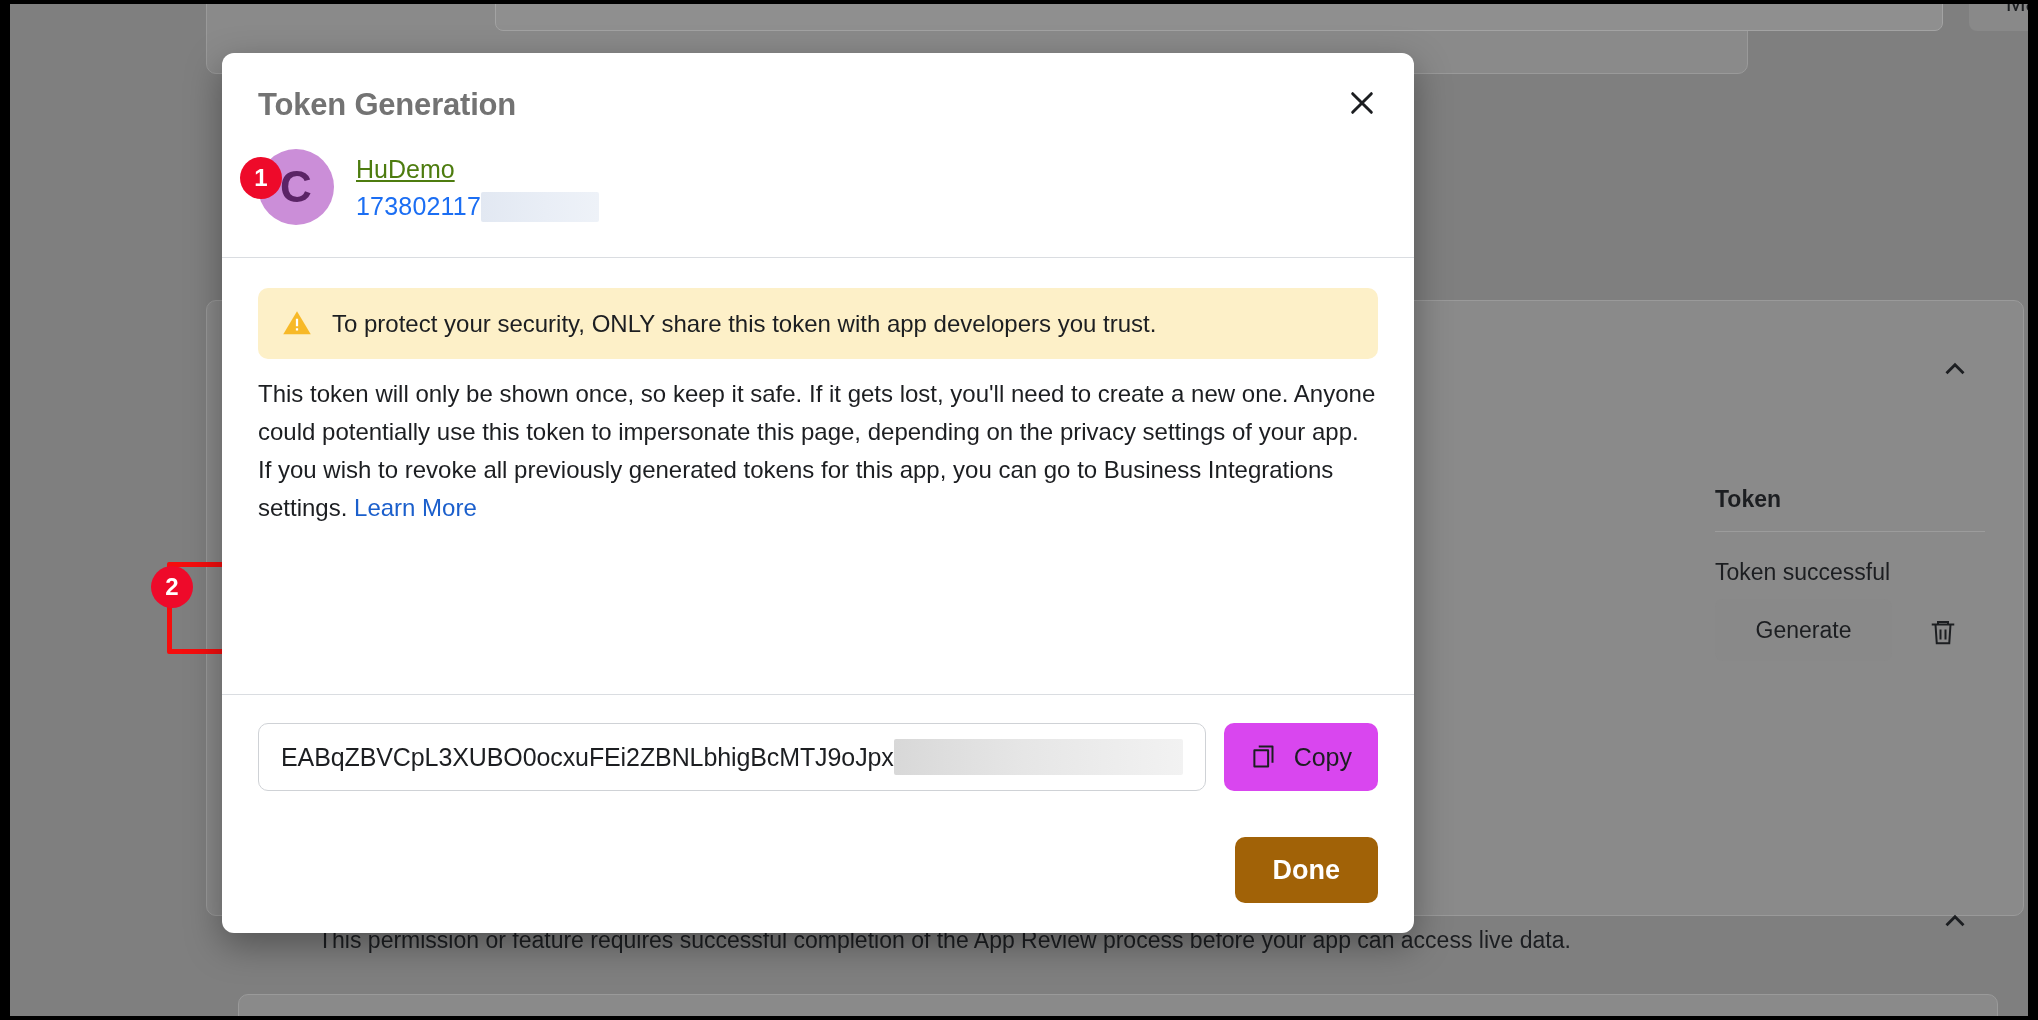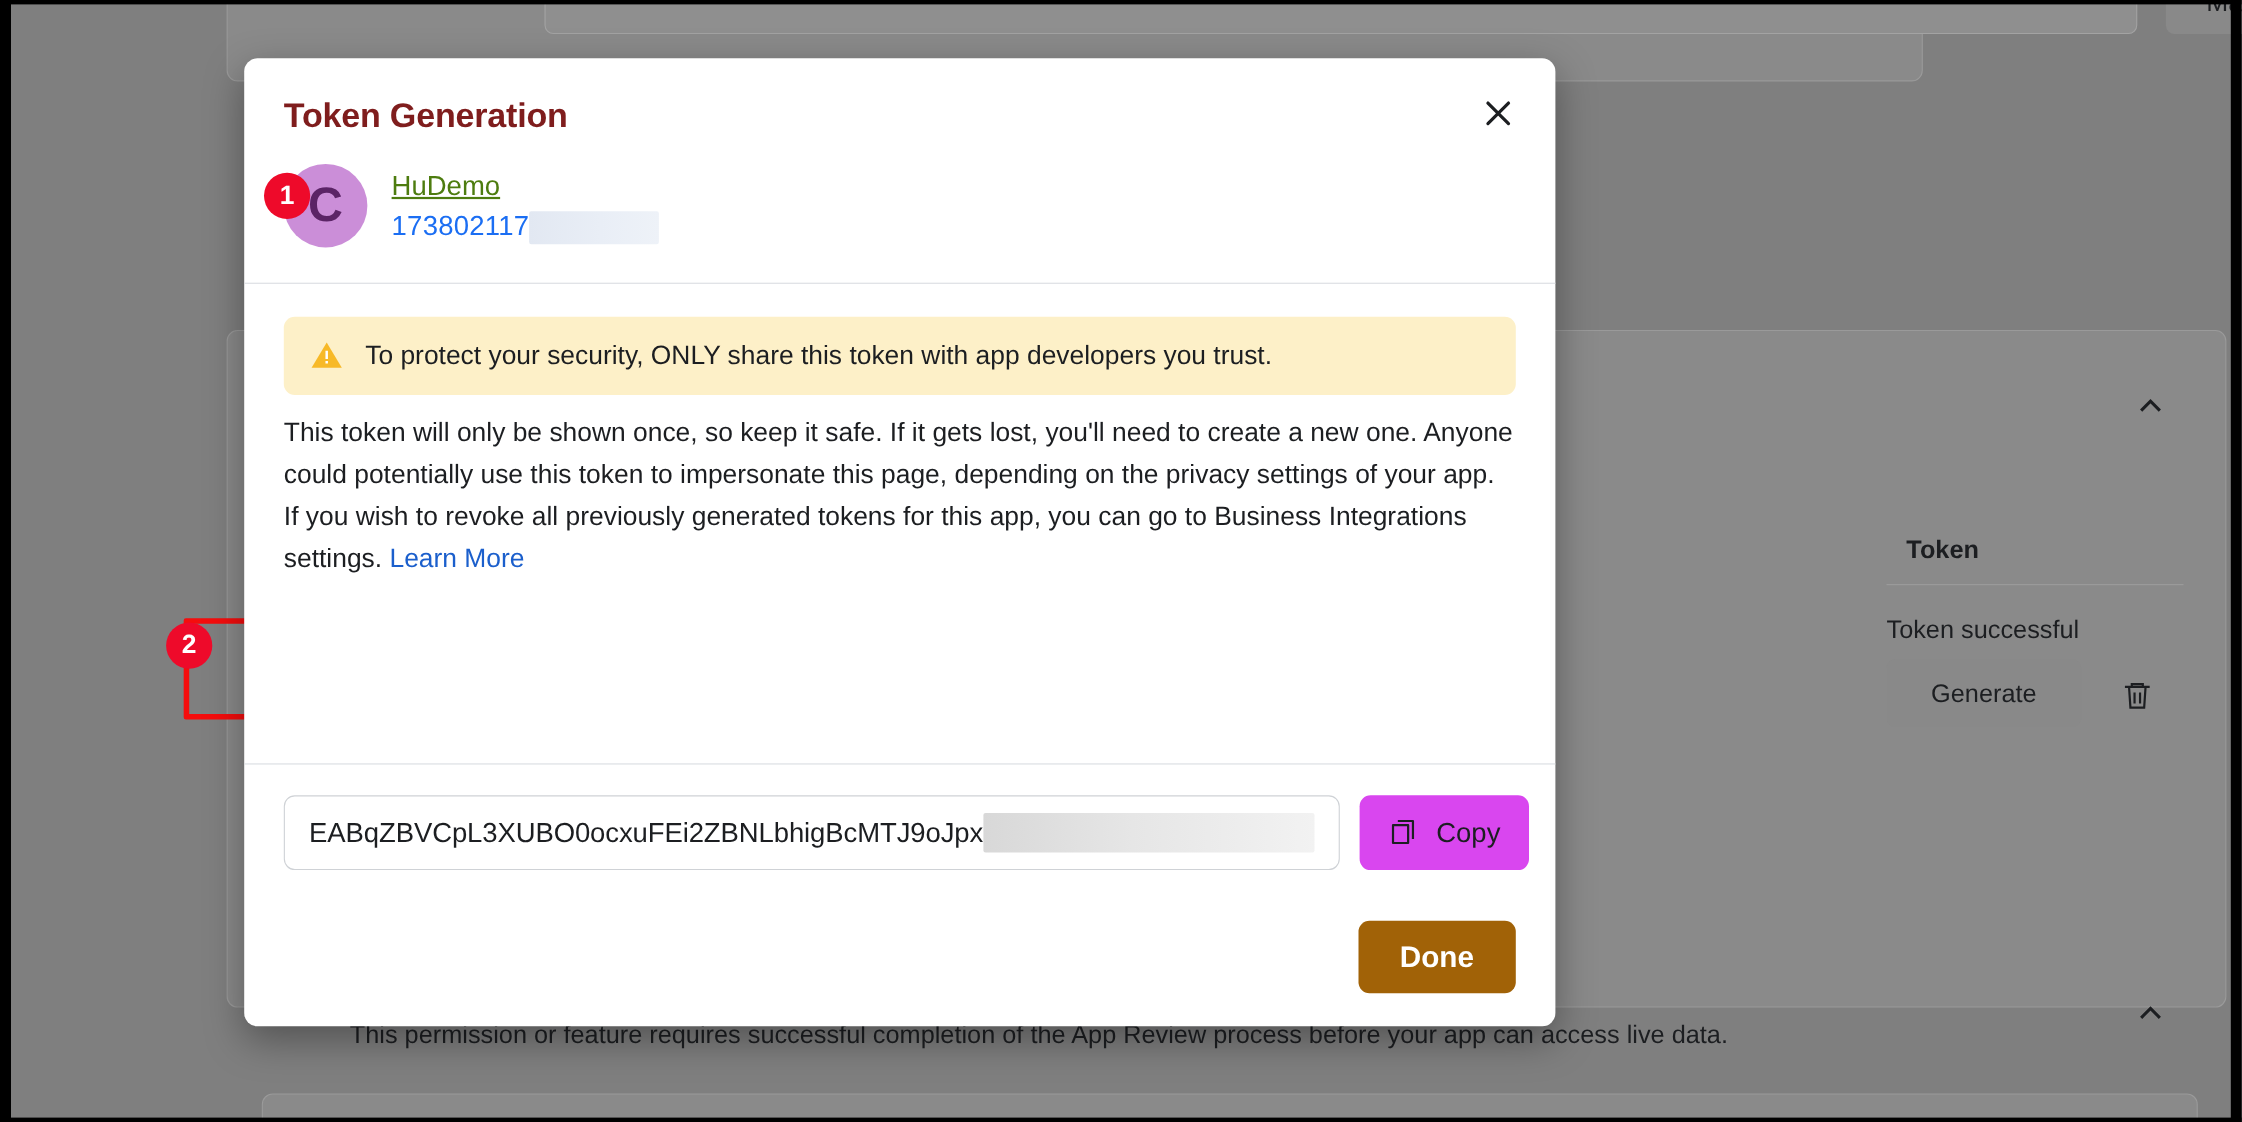--- a/index.html
+++ b/index.html
@@ -92,21 +92,20 @@
     left: 1705px; top: 595px; width: 177px; height: 62px;
     font-size: 23px;
   }
 
   #bg-token-heading {
     position: absolute;
     left: 1705px; top: 482px;
     font-size: 23px;
     font-weight: bold;
     color: #1c1e21;
-    margin-left: 18px;
   }
   #bg-token-divider {
     position: absolute;
     left: 1705px; top: 527px;
     width: 270px; height: 1px;
     background: #9c9c9c;
   }
   #bg-token-status {
     position: absolute;
     left: 1705px; top: 555px;
@@ -155,21 +154,21 @@
   
   #modal-header {
     position: relative;
     padding: 34px 36px 0 36px;
     flex: 0 0 auto;
   }
 
   #modal-title {
     font-size: 31px;
     font-weight: bold;
-    color: #7f1d1d;
+    color: #737373;
     letter-spacing: -0.2px;
   }
 
   #close-button {
     position: absolute;
     right: 26px;
     top: 24px;
     width: 52px;
     height: 52px;
     display: flex;
@@ -340,21 +339,21 @@
 
   #understand-checkbox svg { color: #1b6ef3; }
 
   #understand-label {
     font-size: 25px;
     color: #1c1e21;
   }
 
   
   #modal-footer {
-    padding: 28px 24px 28px 36px;
+    padding: 28px 36px 28px 36px;
     flex: 0 0 auto;
   }
 
   #token-copy-row {
     display: flex;
     align-items: center;
     gap: 18px;
     position: relative;
   }
 

